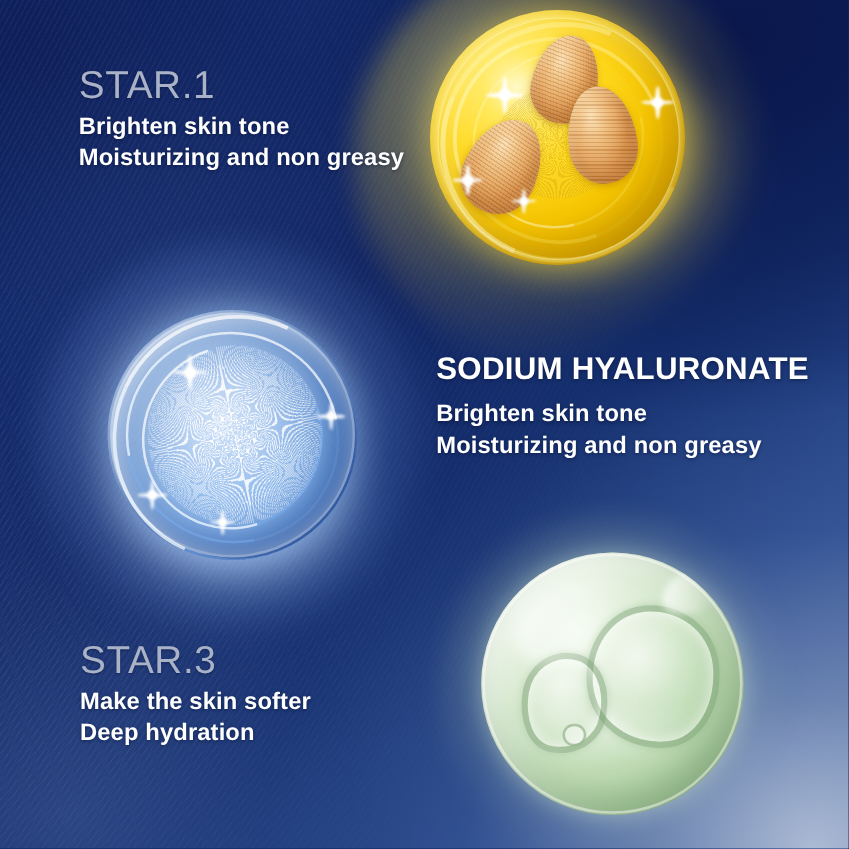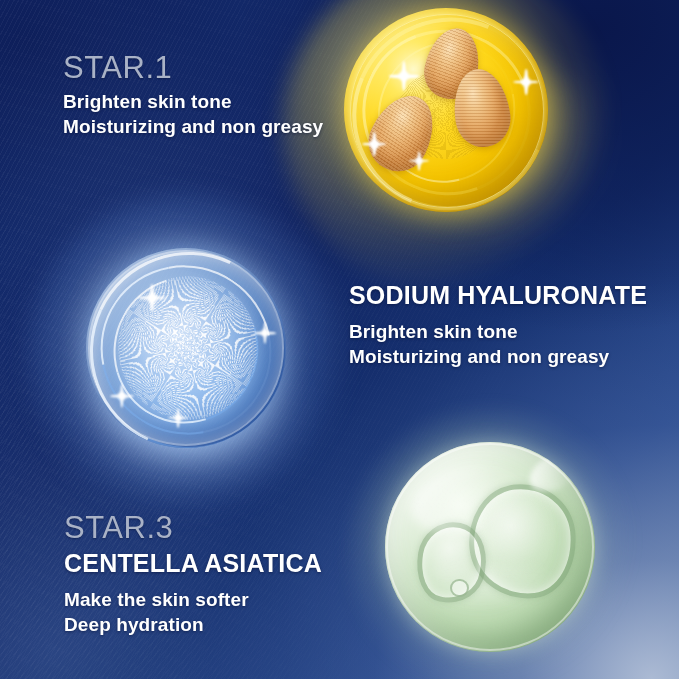--- a/index.html
+++ b/index.html
@@ -410,18 +410,17 @@
   </div>
 
   <div class="block" id="block-2">
     <p class="ingredient">SODIUM HYALURONATE</p>
     <p class="desc">Brighten skin tone</p>
     <p class="desc">Moisturizing and non greasy</p>
   </div>
 
   <div class="block" id="block-3">
     <p class="star-label">STAR.3</p>
-    <p class="ingredient">CENTELLA ASIATICA</p>
     <p class="desc">Make the skin softer</p>
     <p class="desc">Deep hydration</p>
   </div>
 
 </div>
 
 </body></html>

